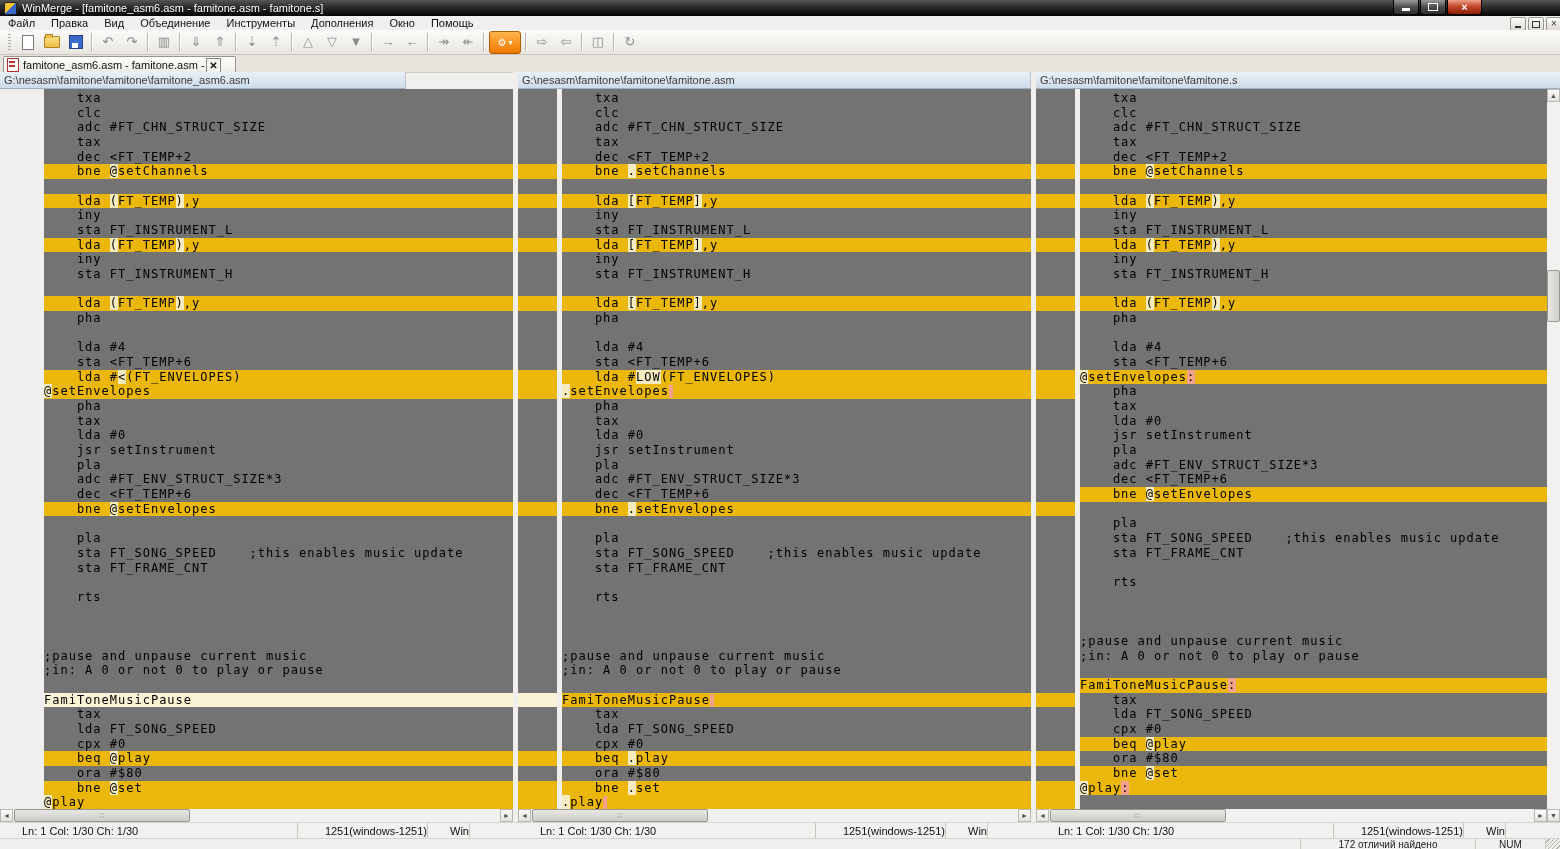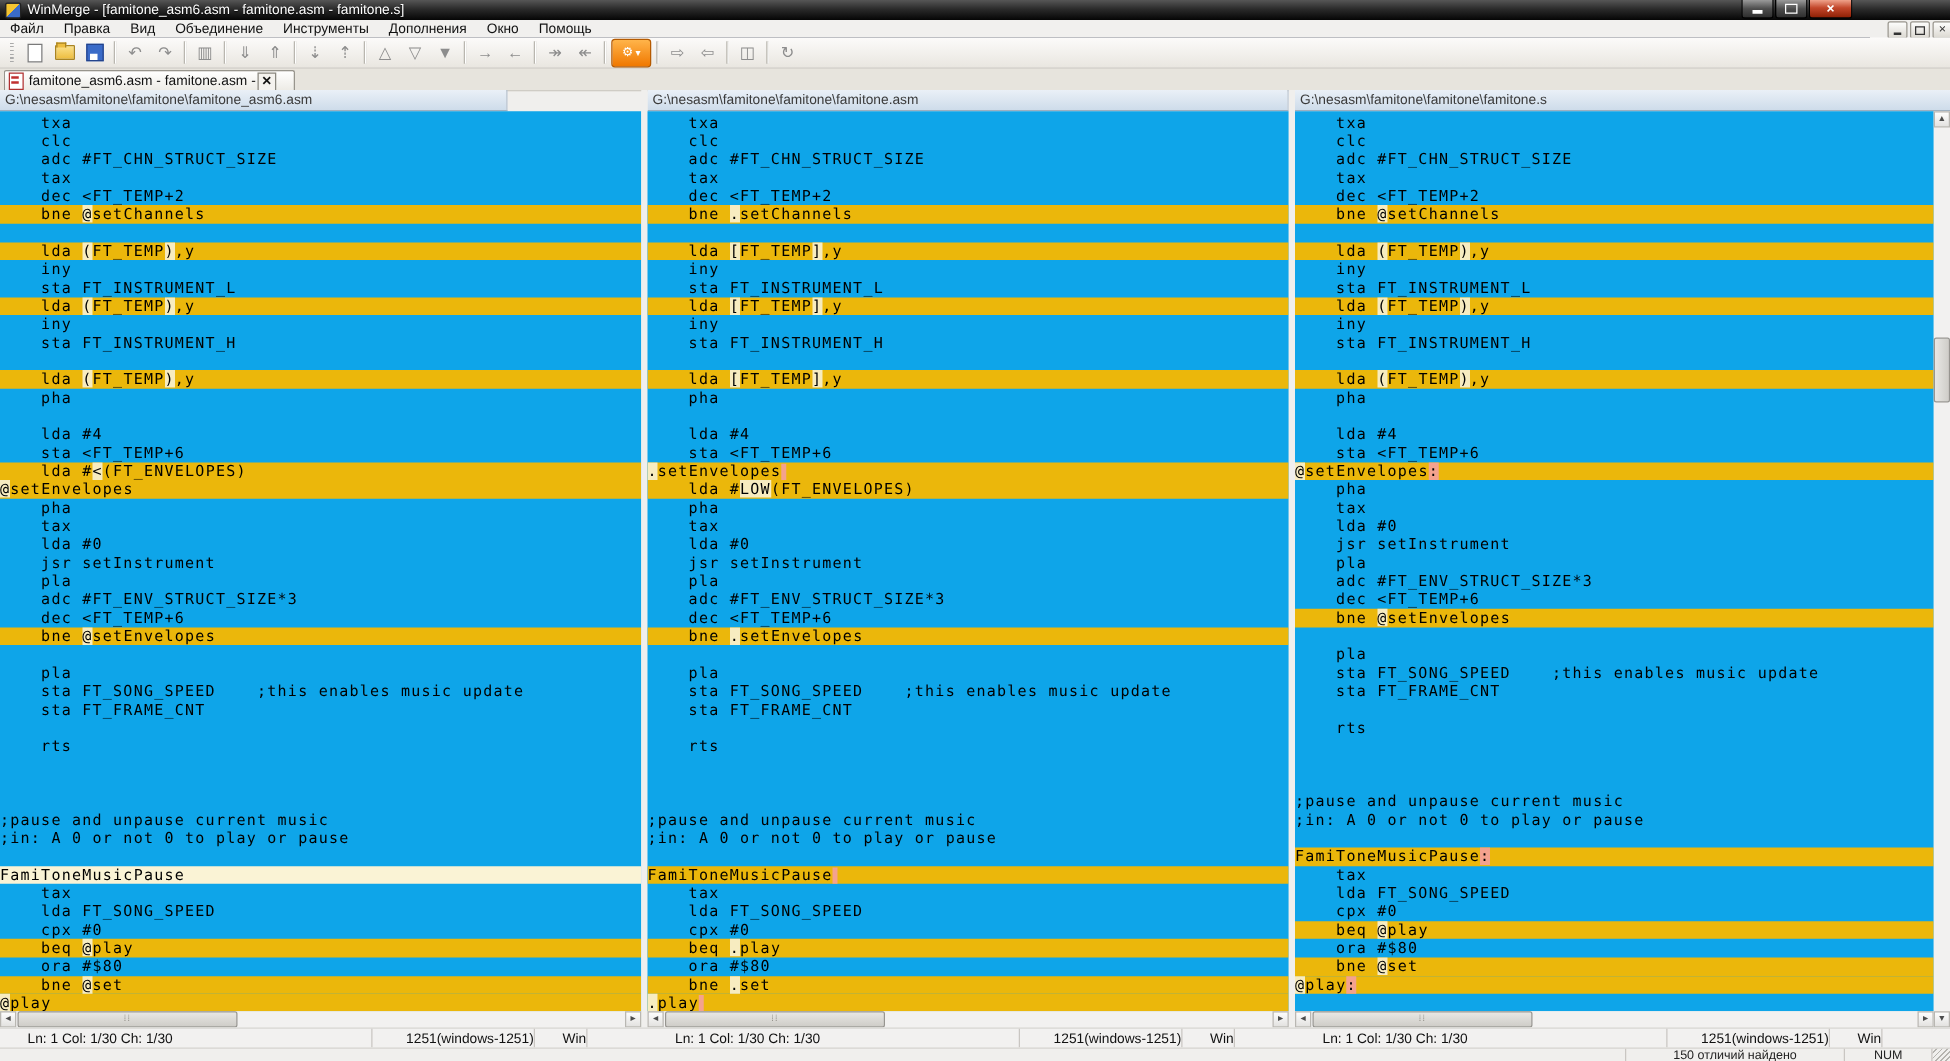--- a/index.html
+++ b/index.html
@@ -68,23 +68,23 @@
   .tabclose{width:13px;height:13px;border:1px solid #8a8880;background:#F4F2EE;margin-left:1px;
     display:flex;align-items:center;justify-content:center;font-size:10px;font-weight:bold;color:#111;flex:none;}
 
   
   .phead{position:absolute;top:72px;height:17px;background:linear-gradient(#EAF0F7,#CEDCEA);
     border-bottom:1px solid #9DAFC0;border-right:1px solid #B7C3D1;
     font-size:11px;color:#3a3a3a;line-height:16px;padding-left:4px;box-sizing:border-box;white-space:nowrap;overflow:hidden;}
   .p0{left:0;width:406px;}  .p1{left:518px;width:513px;}  .p2{left:1036px;width:608px;}
 
   
-  .code{position:absolute;top:89px;height:720px;background:#0ea5e9;overflow:hidden;
+  .code{position:absolute;top:89px;height:720px;background:#737373;overflow:hidden;
     font-family:"DejaVu Sans Mono",monospace;font-size:12px;line-height:14.673px;
-    letter-spacing:1px;color:#000;padding-top:2px;box-sizing:border-box;}
+    letter-spacing:1px;color:#000;padding-top:2px;box-sizing:border-box;margin-left:44px;}
   .c0{left:0;width:513px;} .c1{left:518px;width:513px;} .c2{left:1036px;width:511px;}
   .crow{height:14.673px;white-space:pre;}
   .crow.gold{background:var(--gold);}
   .crow.fullcream{background:var(--fullcream);}
   .wcream{background:var(--cream);}
   .wpink{background:var(--pink);}
   .pbar{display:inline-block;width:4px;height:13px;background:var(--pink);vertical-align:middle;}
   .vsplit{position:absolute;top:72px;height:750px;width:5px;background:#F0EFED;}
   .sp0{left:513px;} .sp1{left:1031px;}
 
@@ -327,22 +327,22 @@
       <div class="crow">    sta FT_INSTRUMENT_L</div>
       <div class="crow gold"><span>    lda </span><span class="wcream">[</span><span>FT_TEMP</span><span class="wcream">]</span><span>,y</span></div>
       <div class="crow">    iny</div>
       <div class="crow">    sta FT_INSTRUMENT_H</div>
       <div class="crow"></div>
       <div class="crow gold"><span>    lda </span><span class="wcream">[</span><span>FT_TEMP</span><span class="wcream">]</span><span>,y</span></div>
       <div class="crow">    pha</div>
       <div class="crow"></div>
       <div class="crow">    lda #4</div>
       <div class="crow">    sta &lt;FT_TEMP+6</div>
+      <div class="crow gold"><span>    lda #</span><span class="wcream">LOW</span><span>(FT_ENVELOPES)</span></div>
       <div class="crow gold"><span class="wcream">.</span><span>setEnvelopes</span><span class="pbar"></span></div>
-      <div class="crow gold"><span>    lda #</span><span class="wcream">LOW</span><span>(FT_ENVELOPES)</span></div>
       <div class="crow">    pha</div>
       <div class="crow">    tax</div>
       <div class="crow">    lda #0</div>
       <div class="crow">    jsr setInstrument</div>
       <div class="crow">    pla</div>
       <div class="crow">    adc #FT_ENV_STRUCT_SIZE*3</div>
       <div class="crow">    dec &lt;FT_TEMP+6</div>
       <div class="crow gold"><span>    bne </span><span class="wcream">.</span><span>setEnvelopes</span></div>
       <div class="crow"></div>
       <div class="crow">    pla</div>
@@ -454,18 +454,18 @@
     </div>
     <div class="ssec p2 s2">
       <span class="scell cell-main">Ln: 1  Col: 1/30  Ch: 1/30</span>
       <span class="scell cell-enc">1251(windows-1251)</span>
       <span class="scell cell-eol">Win</span>
       <span class="scell cell-rest"></span>
     </div>
   </div>
 
   <div class="bottombar">
-    <span class="bcell b-diff">150 отличий найдено</span>
+    <span class="bcell b-diff">172 отличий найдено</span>
     <span class="bcell b-num">NUM</span>
     <span class="bcell b-grip"></span>
   </div>
 
 </div>
 
 </body></html>

